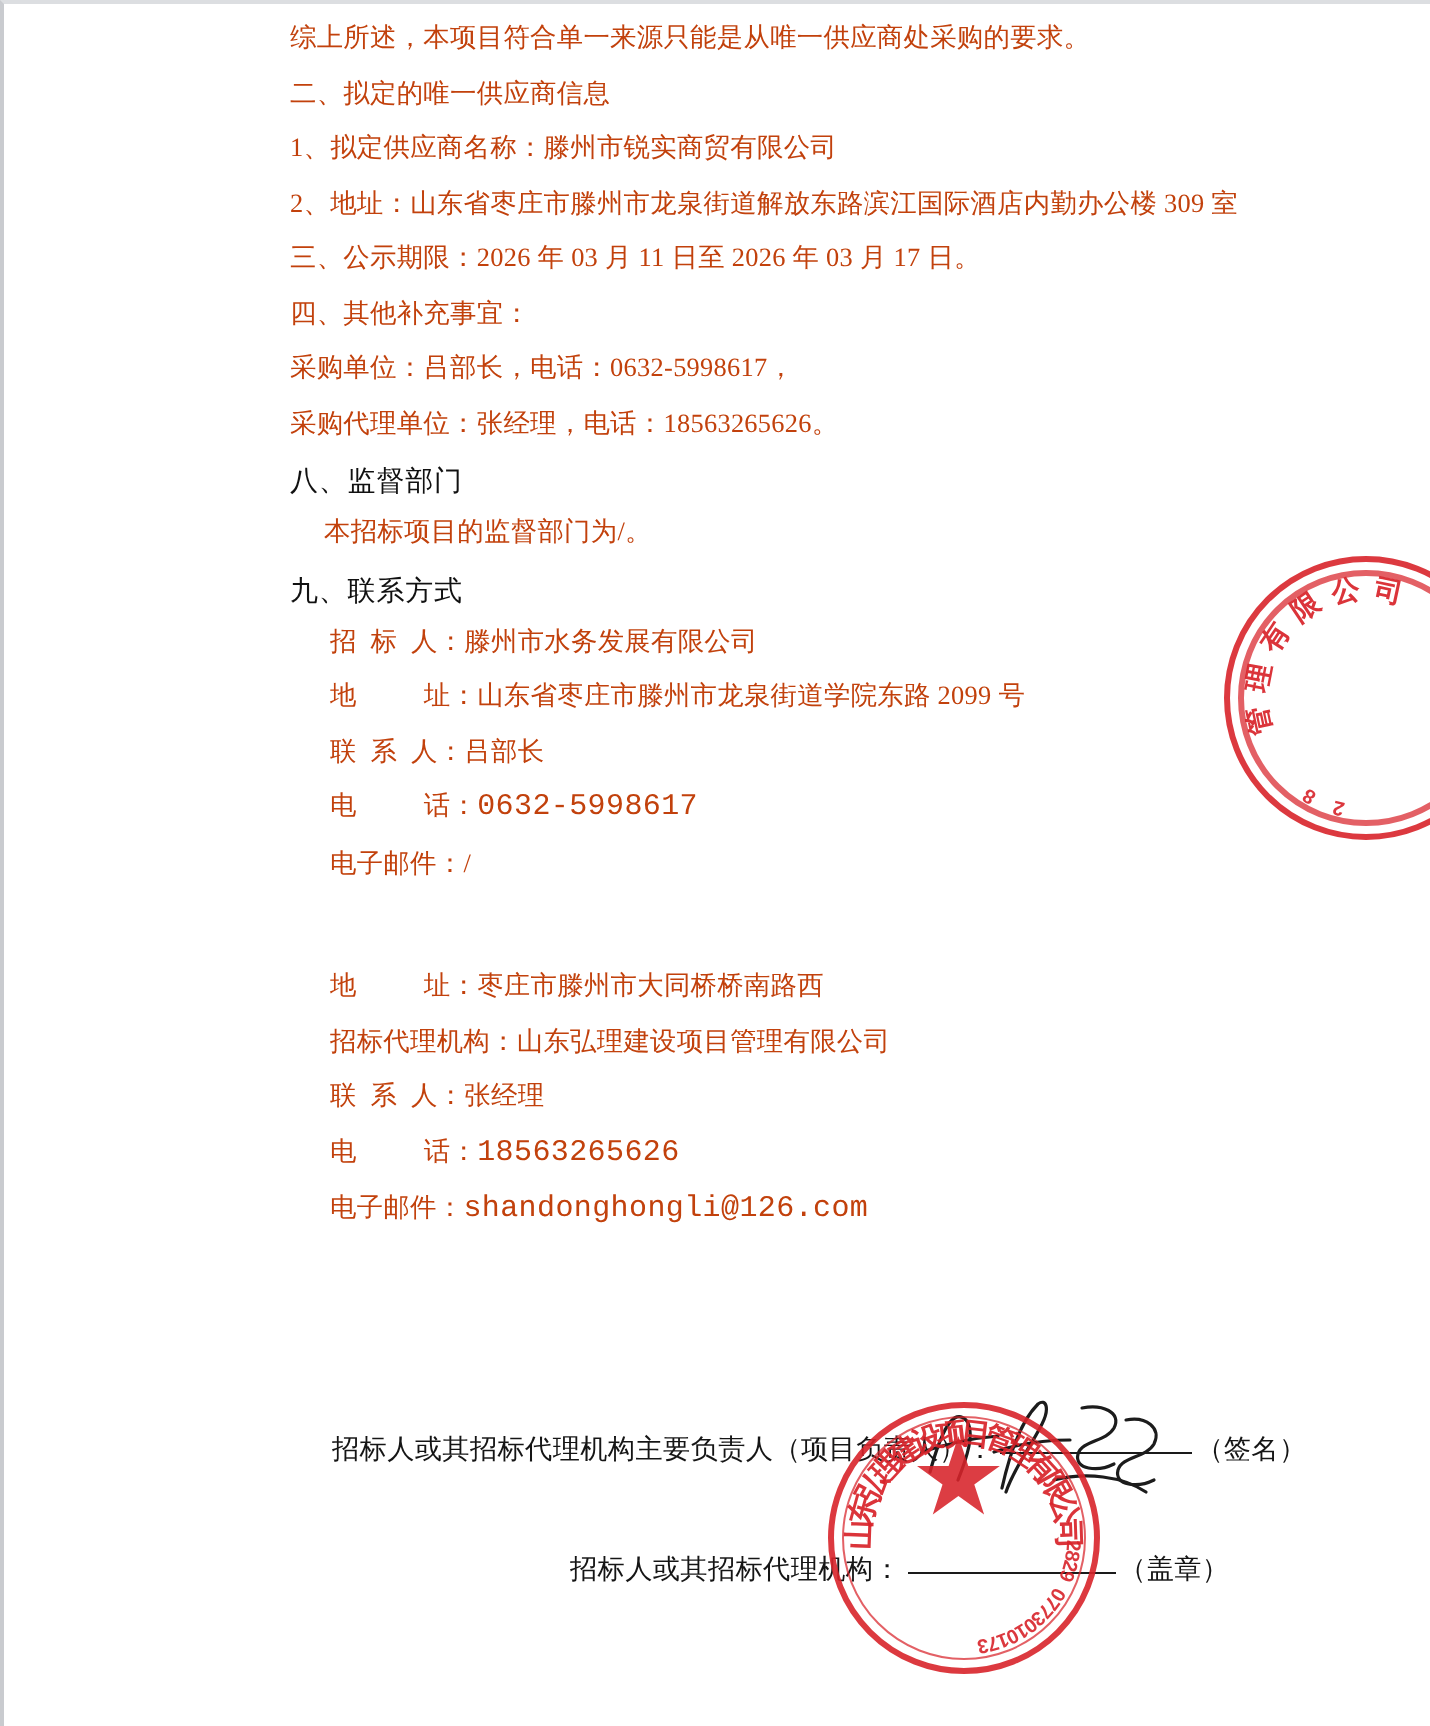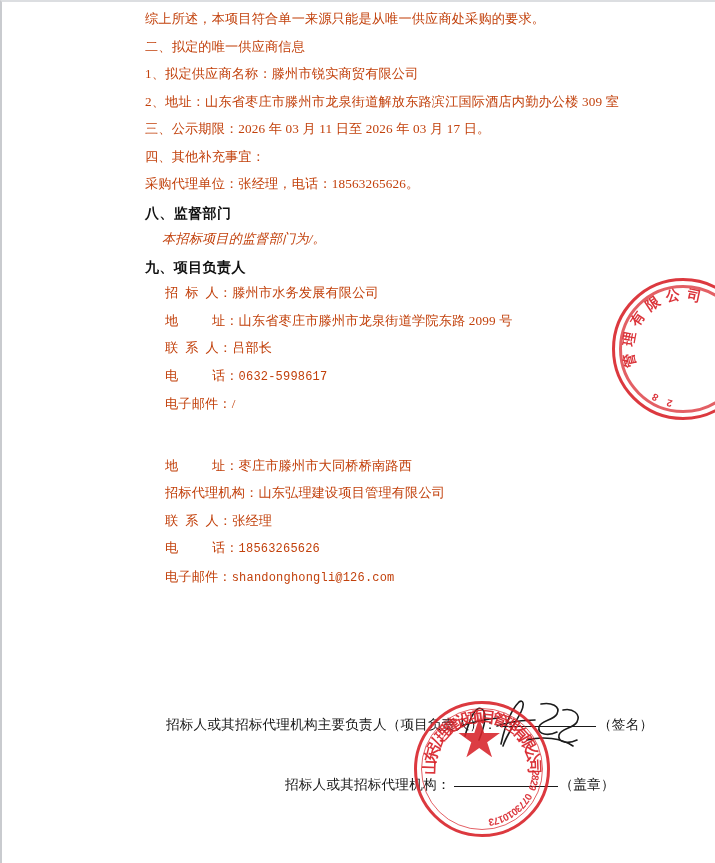--- a/index.html
+++ b/index.html
@@ -36,31 +36,31 @@
 
   .line {
     font-size: 13.2px;
     line-height: 14px;
     color: #c2410c;
     white-space: pre;
     margin: 0 0 13.5px 0;
     letter-spacing: 0.15px;
   }
   .heading {
-    font-weight: bold;
+    font-weight: normal;
     font-size: 14px;
     letter-spacing: 0.4px;
     margin: 4px 0 9px 0;
     color: #111111;
   }
-  .indent1 { padding-left: 17px; font-style: italic; }
+  .indent1 { padding-left: 17px; }
   .indent2 { padding-left: 20px; }
   .mono {
     font-family: "Liberation Mono", "DejaVu Sans Mono", monospace;
-    font-size: 12px;
+    font-size: 15px;
     letter-spacing: 0.2px;
   }
   .spacer-md { height: 34px; }
 
   
   .sig-block {
     position: absolute;
     left: 0;
     top: 712px;
     width: 715px;
@@ -192,28 +192,29 @@
 
     <p class="line">1、拟定供应商名称：滕州市锐实商贸有限公司</p>
 
     <p class="line">2、地址：山东省枣庄市滕州市龙泉街道解放东路滨江国际酒店内勤办公楼 309 室</p>
 
     <p class="line">三、公示期限：2026 年 03 月 11 日至 2026 年 03 月 17 日。</p>
 
     <p class="line">四、其他补充事宜：</p>
 
 
+    <p class="line">采购单位：吕部长，电话：0632-5998617，</p>
 
     <p class="line">采购代理单位：张经理，电话：18563265626。</p>
 
     <p class="heading">八、监督部门</p>
 
     <p class="line indent1">本招标项目的监督部门为/。</p>
 
-    <p class="heading">九、项目负责人</p>
+    <p class="heading">九、联系方式</p>
 
     <p class="line indent2"><span>招  标  人：</span><span>滕州市水务发展有限公司</span></p>
 
     <p class="line indent2"><span>地　　  址：</span><span>山东省枣庄市滕州市龙泉街道学院东路 2099 号</span></p>
 
     <p class="line indent2"><span>联  系  人：</span><span>吕部长</span></p>
 
     <p class="line indent2"><span>电　　  话：</span><span class="mono">0632-5998617</span></p>
 
     <p class="line indent2"><span>电子邮件：</span><span>/</span></p>

